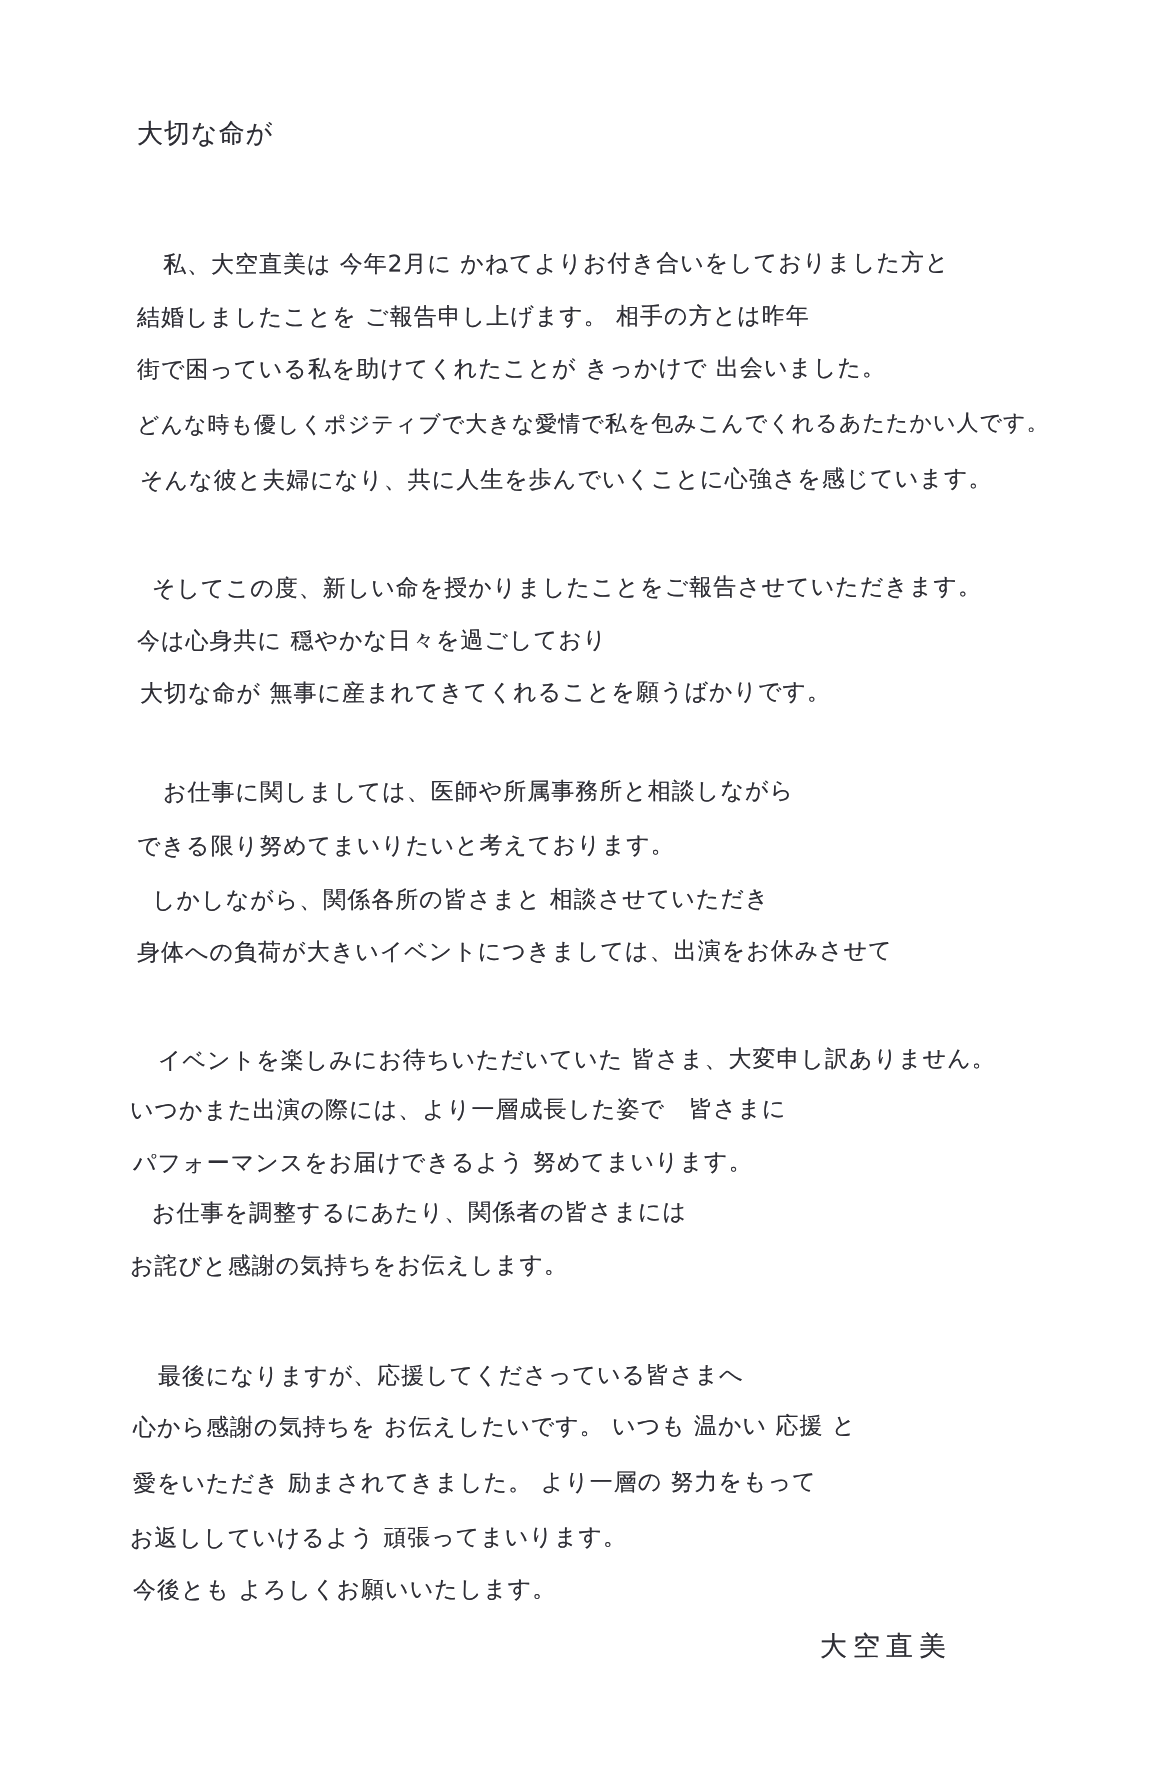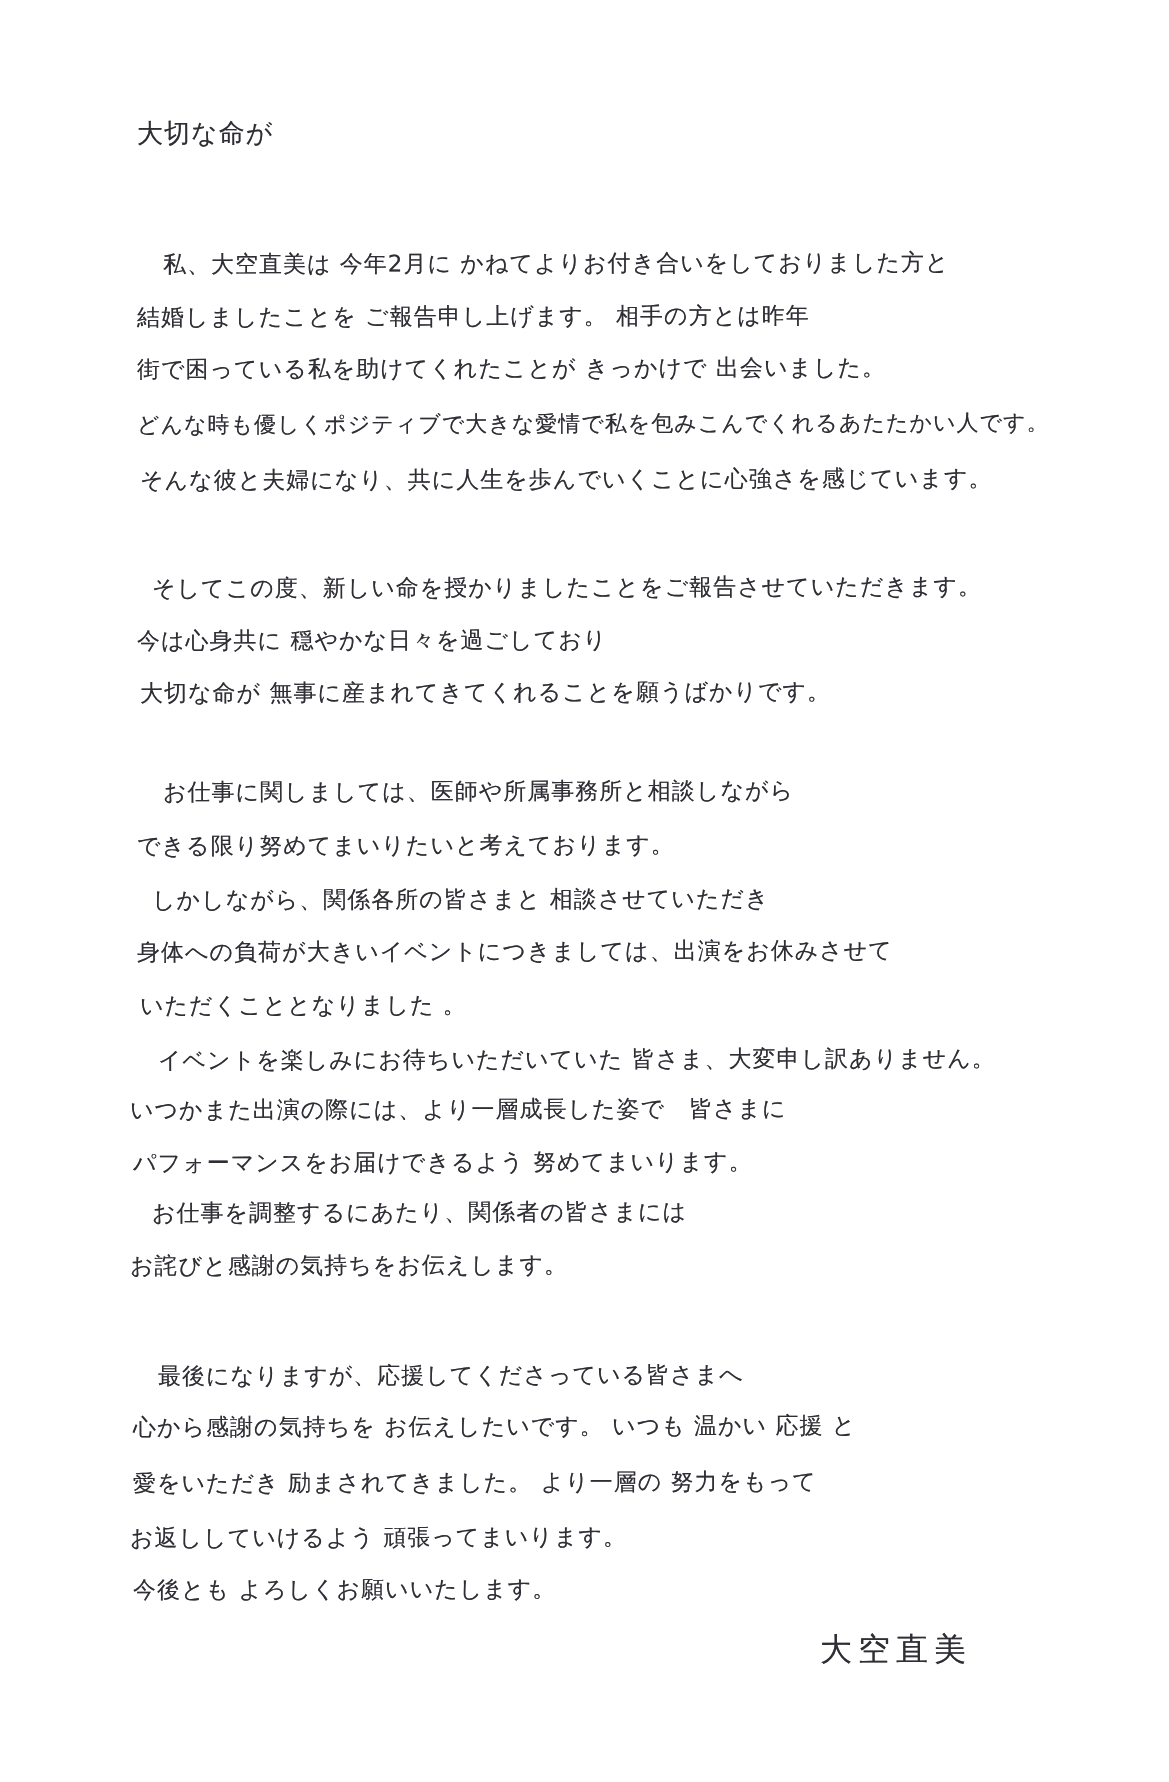--- a/index.html
+++ b/index.html
@@ -21,21 +21,21 @@
     font-size: 23px;
     letter-spacing: 1px;
     white-space: nowrap;
     transform: rotate(-0.15deg);
     text-shadow: 0 0 0.5px rgba(46,46,53,0.55);
   }
   .salutation {
     font-size: 26px;
   }
   .signature {
-    font-size: 32px;
+    font-size: 27px;
     letter-spacing: 6px;
   }
 </style>
 </head>
 <body>
 
 <div class="paper">
 
   <div class="hand salutation" style="top:116px; left:137px;">大切な命が</div>
 
@@ -46,21 +46,20 @@
   <div class="hand" style="top:464px; left:140px;">そんな彼と夫婦になり、共に人生を歩んでいくことに心強さを感じています。</div>
 
   <div class="hand" style="top:572px; left:152px;">そしてこの度、新しい命を授かりましたことをご報告させていただきます。</div>
   <div class="hand" style="top:625px; left:137px;">今は心身共に 穏やかな日々を過ごしており</div>
   <div class="hand" style="top:677px; left:140px;">大切な命が 無事に産まれてきてくれることを願うばかりです。</div>
 
   <div class="hand" style="top:776px; left:163px;">お仕事に関しましては、医師や所属事務所と相談しながら</div>
   <div class="hand" style="top:830px; left:137px;">できる限り努めてまいりたいと考えております。</div>
   <div class="hand" style="top:884px; left:152px;">しかしながら、関係各所の皆さまと 相談させていただき</div>
   <div class="hand" style="top:936px; left:137px;">身体への負荷が大きいイベントにつきましては、出演をお休みさせて</div>
-  <div class="hand" style="top:990px; left:140px;">いただくこととなりました 。</div>
 
   <div class="hand" style="top:1044px; left:158px;">イベントを楽しみにお待ちいただいていた 皆さま、大変申し訳ありません。</div>
   <div class="hand" style="top:1094px; left:130px;">いつかまた出演の際には、より一層成長した姿で　皆さまに</div>
   <div class="hand" style="top:1147px; left:133px;">パフォーマンスをお届けできるよう 努めてまいります。</div>
   <div class="hand" style="top:1197px; left:152px;">お仕事を調整するにあたり、関係者の皆さまには</div>
   <div class="hand" style="top:1250px; left:130px;">お詫びと感謝の気持ちをお伝えします。</div>
 
   <div class="hand" style="top:1360px; left:158px;">最後になりますが、応援してくださっている皆さまへ</div>
   <div class="hand" style="top:1411px; left:133px;">心から感謝の気持ちを お伝えしたいです。 いつも 温かい 応援 と</div>
   <div class="hand" style="top:1467px; left:133px;">愛をいただき 励まされてきました。 より一層の 努力をもって</div>

